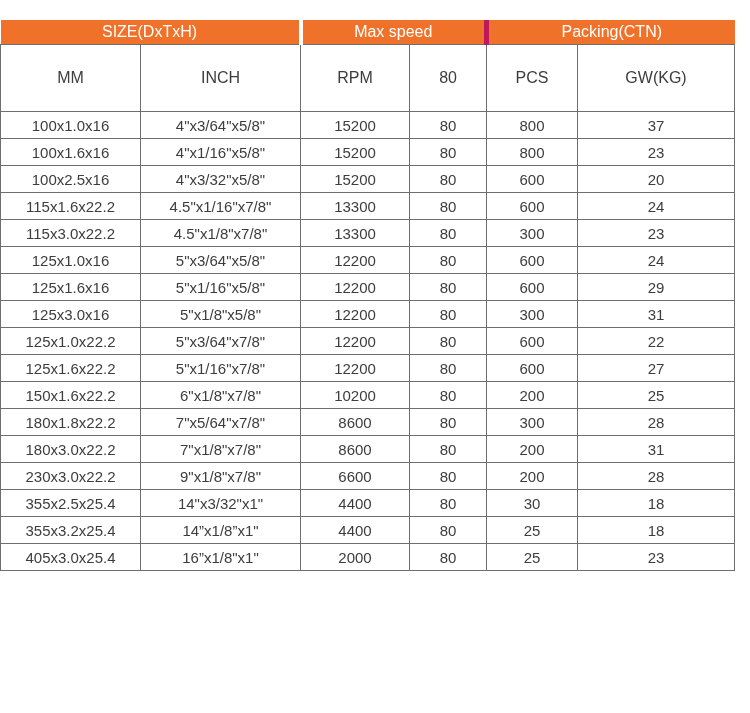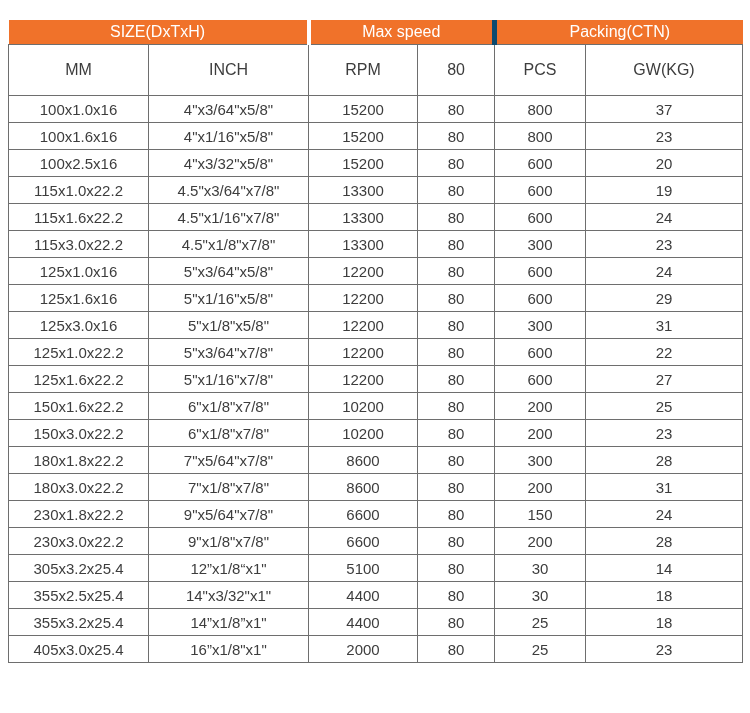--- a/index.html
+++ b/index.html
@@ -10,52 +10,52 @@
   }
   .sheet {
     position: relative;
     width: 750px;
     height: 713px;
     background: #ffffff;
     overflow: hidden;
   }
   table.spec {
     position: absolute;
-    left: 8px;
+    left: 0;
     top: 20px;
     width: 734px;
     border-collapse: collapse;
     table-layout: fixed;
     border-radius: 26px;
   }
   
   tr.group-row th {
     background: #F0722A;
     color: #ffffff;
     font-size: 16px;
     font-weight: 400;
     height: 24px;
     padding: 0;
     text-align: center;
     vertical-align: middle;
     border: 0;
   }
   tr.group-row th.gap-right-4 { border-right: 4px solid #ffffff; }
-  tr.group-row th.gap-right-5 { border-right: 5px solid #0c4a6e; }
+  tr.group-row th.gap-right-5 { border-right: 5px solid #be185d; }
   
   tr.sub-row th {
     height: 34px;
     font-size: 16px;
     font-weight: 400;
     color: #3d3d3d;
     text-align: center;
     vertical-align: middle;
     background: #ffffff;
     border: 1px solid #6e6e6e;
-    padding: 8px;
+    padding: 16px;
   }
   
   tbody.spec-body td {
     height: 26px;
     font-size: 15px;
     color: #3d3d3d;
     text-align: center;
     vertical-align: middle;
     background: #ffffff;
     border: 1px solid #6e6e6e;
@@ -110,28 +110,20 @@
         </tr>
         <tr>
           <td>100x2.5x16</td>
           <td>4"x3/32"x5/8"</td>
           <td>15200</td>
           <td>80</td>
           <td>600</td>
           <td>20</td>
         </tr>
         <tr>
-          <td>115x1.0x22.2</td>
-          <td>4.5"x3/64"x7/8"</td>
-          <td>13300</td>
-          <td>80</td>
-          <td>600</td>
-          <td>19</td>
-        </tr>
-        <tr>
           <td>115x1.6x22.2</td>
           <td>4.5"x1/16"x7/8"</td>
           <td>13300</td>
           <td>80</td>
           <td>600</td>
           <td>24</td>
         </tr>
         <tr>
           <td>115x3.0x22.2</td>
           <td>4.5"x1/8"x7/8"</td>
@@ -182,66 +174,42 @@
         </tr>
         <tr>
           <td>150x1.6x22.2</td>
           <td>6"x1/8"x7/8"</td>
           <td>10200</td>
           <td>80</td>
           <td>200</td>
           <td>25</td>
         </tr>
         <tr>
-          <td>150x3.0x22.2</td>
-          <td>6"x1/8"x7/8"</td>
-          <td>10200</td>
-          <td>80</td>
-          <td>200</td>
-          <td>23</td>
-        </tr>
-        <tr>
           <td>180x1.8x22.2</td>
           <td>7"x5/64"x7/8"</td>
           <td>8600</td>
           <td>80</td>
           <td>300</td>
           <td>28</td>
         </tr>
         <tr>
           <td>180x3.0x22.2</td>
           <td>7"x1/8"x7/8"</td>
           <td>8600</td>
           <td>80</td>
           <td>200</td>
           <td>31</td>
         </tr>
         <tr>
-          <td>230x1.8x22.2</td>
-          <td>9"x5/64"x7/8"</td>
-          <td>6600</td>
-          <td>80</td>
-          <td>150</td>
-          <td>24</td>
-        </tr>
-        <tr>
           <td>230x3.0x22.2</td>
           <td>9"x1/8"x7/8"</td>
           <td>6600</td>
           <td>80</td>
           <td>200</td>
           <td>28</td>
-        </tr>
-        <tr>
-          <td>305x3.2x25.4</td>
-          <td>12”x1/8“x1"</td>
-          <td>5100</td>
-          <td>80</td>
-          <td>30</td>
-          <td>14</td>
         </tr>
         <tr>
           <td>355x2.5x25.4</td>
           <td>14"x3/32"x1"</td>
           <td>4400</td>
           <td>80</td>
           <td>30</td>
           <td>18</td>
         </tr>
         <tr>

